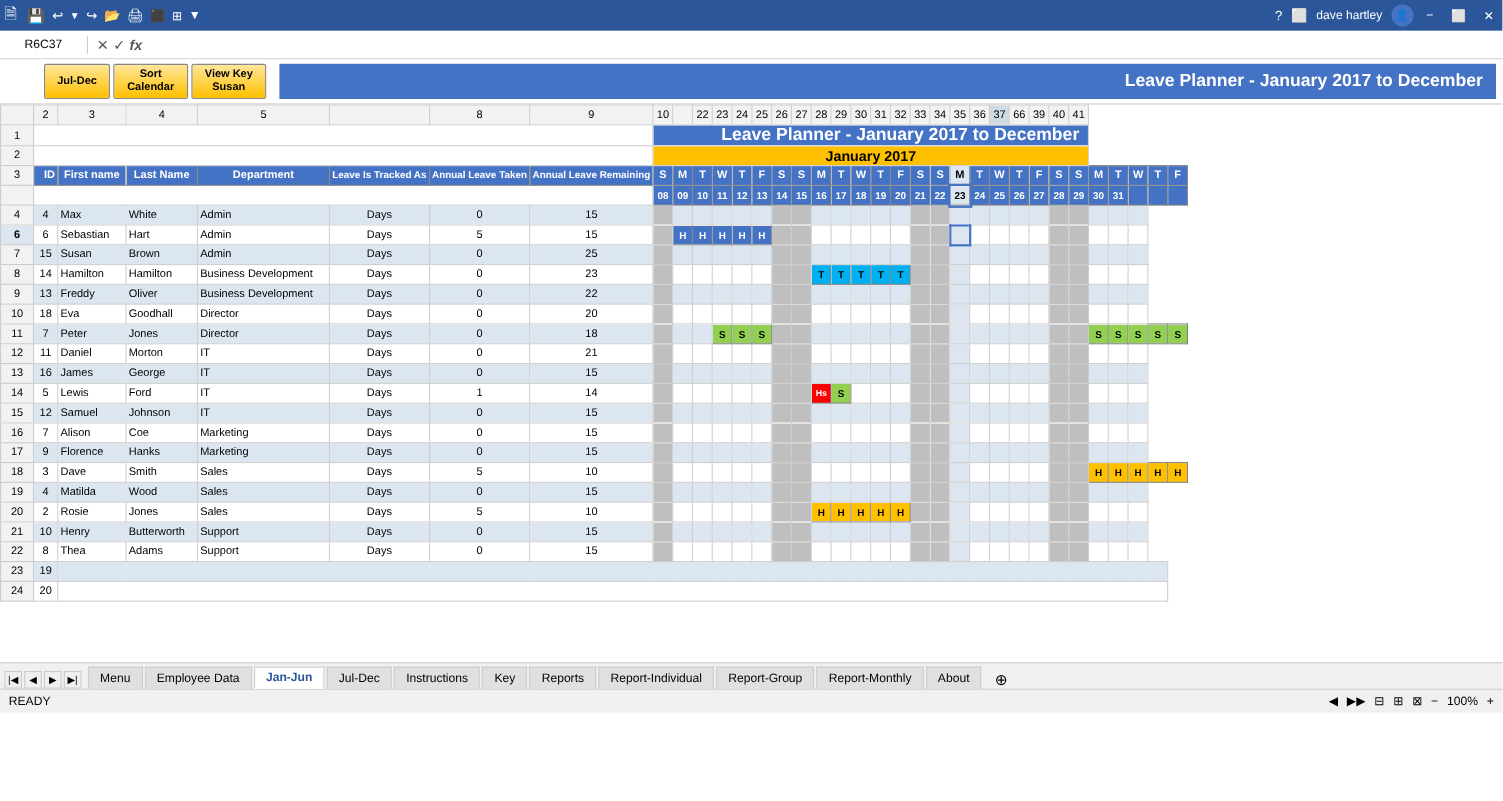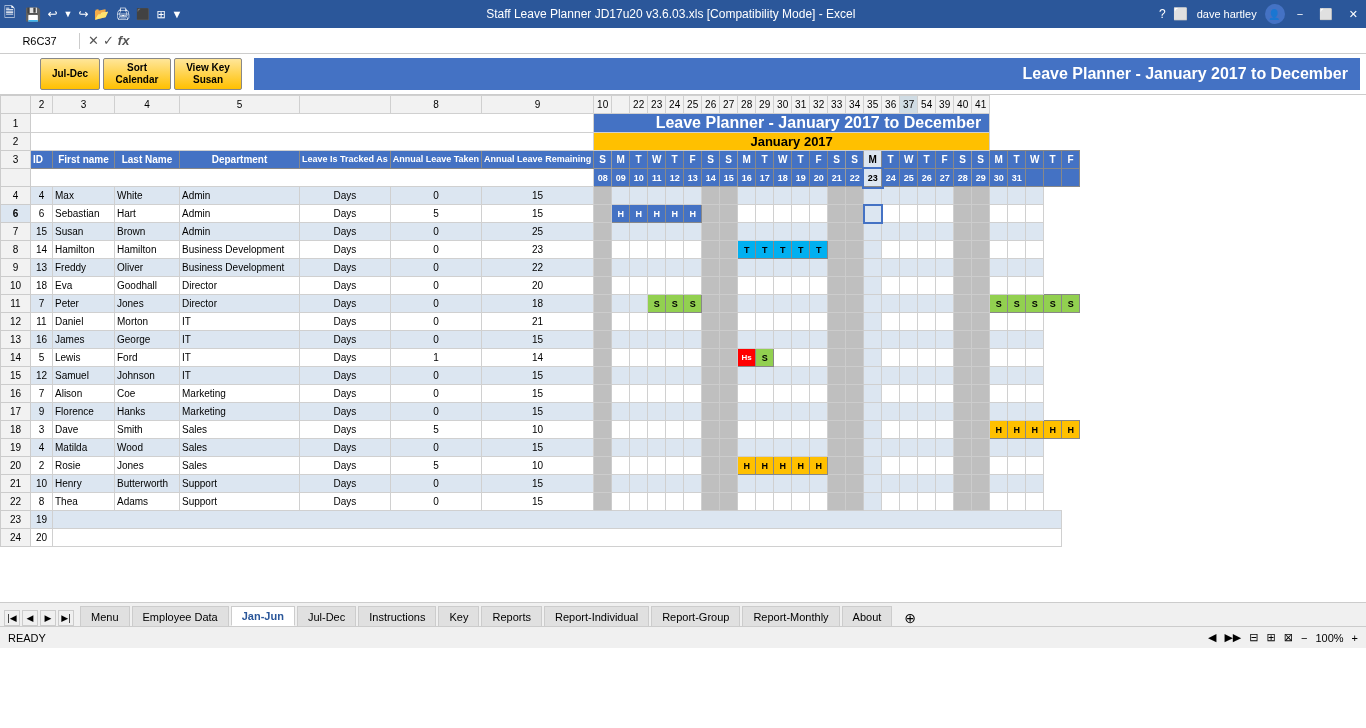--- a/index.html
+++ b/index.html
@@ -197,21 +197,20 @@
       <span style="color:white; font-size:13px; cursor:pointer;">💾</span>
       <span style="color:white; font-size:12px; cursor:pointer;">↩</span>
       <span style="color:white; font-size:9px; cursor:pointer;">▼</span>
       <span style="color:white; font-size:12px; cursor:pointer;">↪</span>
       <span style="color:white; font-size:12px; cursor:pointer;">📂</span>
       <span style="color:white; font-size:12px; cursor:pointer;">🖨</span>
       <span style="color:white; font-size:11px; cursor:pointer;">⬛</span>
       <span style="color:white; font-size:11px; cursor:pointer;">⊞</span>
       <span style="color:white; font-size:11px; cursor:pointer;">▼</span>
     </div>
-    <div style="color:white; font-size:12px; flex:1; text-align:center;">Staff Leave Planner JD17u20 v3.6.03.xls [Compatibility Mode] - Excel</div>
     <div style="display:flex; align-items:center; gap:8px;">
       <span style="color:white; font-size:12px; cursor:pointer;">?</span>
       <span style="color:white; font-size:12px; cursor:pointer;">⬜</span>
       <span style="color:white; font-size:11px;">dave hartley</span>
       <span style="background:#4472c4; color:white; width:20px; height:20px; border-radius:50%; display:inline-flex; align-items:center; justify-content:center; font-size:10px;">👤</span>
       <span style="color:white; cursor:pointer; padding:0 4px;">−</span>
       <span style="color:white; cursor:pointer; padding:0 4px;">⬜</span>
       <span style="color:white; cursor:pointer; padding:0 4px;">✕</span>
     </div>
   </div>
@@ -312,41 +311,41 @@
           <th style="font-size:10px;">28</th>
           <th style="font-size:10px;">29</th>
           <th style="font-size:10px;">30</th>
           <th style="font-size:10px;">31</th>
           <th style="font-size:10px;">32</th>
           <th style="font-size:10px;">33</th>
           <th style="font-size:10px;">34</th>
           <th style="font-size:10px;">35</th>
           <th style="font-size:10px;">36</th>
           <th style="font-size:10px; background:#d0dce4;">37</th>
-          <th style="font-size:10px;">54</th>
+          <th style="font-size:10px;">66</th>
           <th style="font-size:10px;">39</th>
           <th style="font-size:10px;">40</th>
           <th style="font-size:10px;">41</th>
         </tr>
 
         <tr style="height:18px;">
           <td style="background:#f2f2f2; text-align:center; font-size:10px; border:1px solid #ccc;">1</td>
           <td colspan="7" style="border:1px solid #d0d0d0;"></td>
           <td colspan="22" class="title-cell">Leave Planner - January 2017 to December</td>
         </tr>
 
         <tr style="height:18px;">
           <td style="background:#f2f2f2; text-align:center; font-size:10px; border:1px solid #ccc;">2</td>
           <td colspan="7" style="border:1px solid #d0d0d0;"></td>
           <td colspan="22" class="month-header">January 2017</td>
         </tr>
 
         <tr style="height:18px;">
           <td style="background:#f2f2f2; text-align:center; font-size:10px; border:1px solid #ccc;">3</td>
-          <td style="background:#4472c4; color:white; font-weight:bold; text-align:left; font-size:10px; border:1px solid #888;">ID</td>
+          <td style="background:#4472c4; color:white; font-weight:bold; text-align:right; font-size:10px; border:1px solid #888;">ID</td>
           <td style="background:#4472c4; color:white; font-weight:bold; text-align:center; font-size:10px; border:1px solid #888;">First name</td>
           <td style="background:#4472c4; color:white; font-weight:bold; text-align:center; font-size:10px; border:1px solid #888;">Last Name</td>
           <td style="background:#4472c4; color:white; font-weight:bold; text-align:center; font-size:10px; border:1px solid #888;">Department</td>
           <td style="background:#4472c4; color:white; font-weight:bold; text-align:center; font-size:9px; border:1px solid #888; line-height:1.1;">Leave Is Tracked As</td>
           <td style="background:#4472c4; color:white; font-weight:bold; text-align:center; font-size:9px; border:1px solid #888; line-height:1.1;">Annual Leave Taken</td>
           <td style="background:#4472c4; color:white; font-weight:bold; text-align:center; font-size:9px; border:1px solid #888; line-height:1.1;">Annual Leave Remaining</td>
 
           <td class="day-header-s" style="background:#bfbfbf; color:#000; font-size:10px; text-align:center; border:1px solid #999;">S</td>
           <td class="day-header" style="font-size:10px; text-align:center; border:1px solid #888;">M</td>
           <td class="day-header" style="font-size:10px; text-align:center; border:1px solid #888;">T</td>

